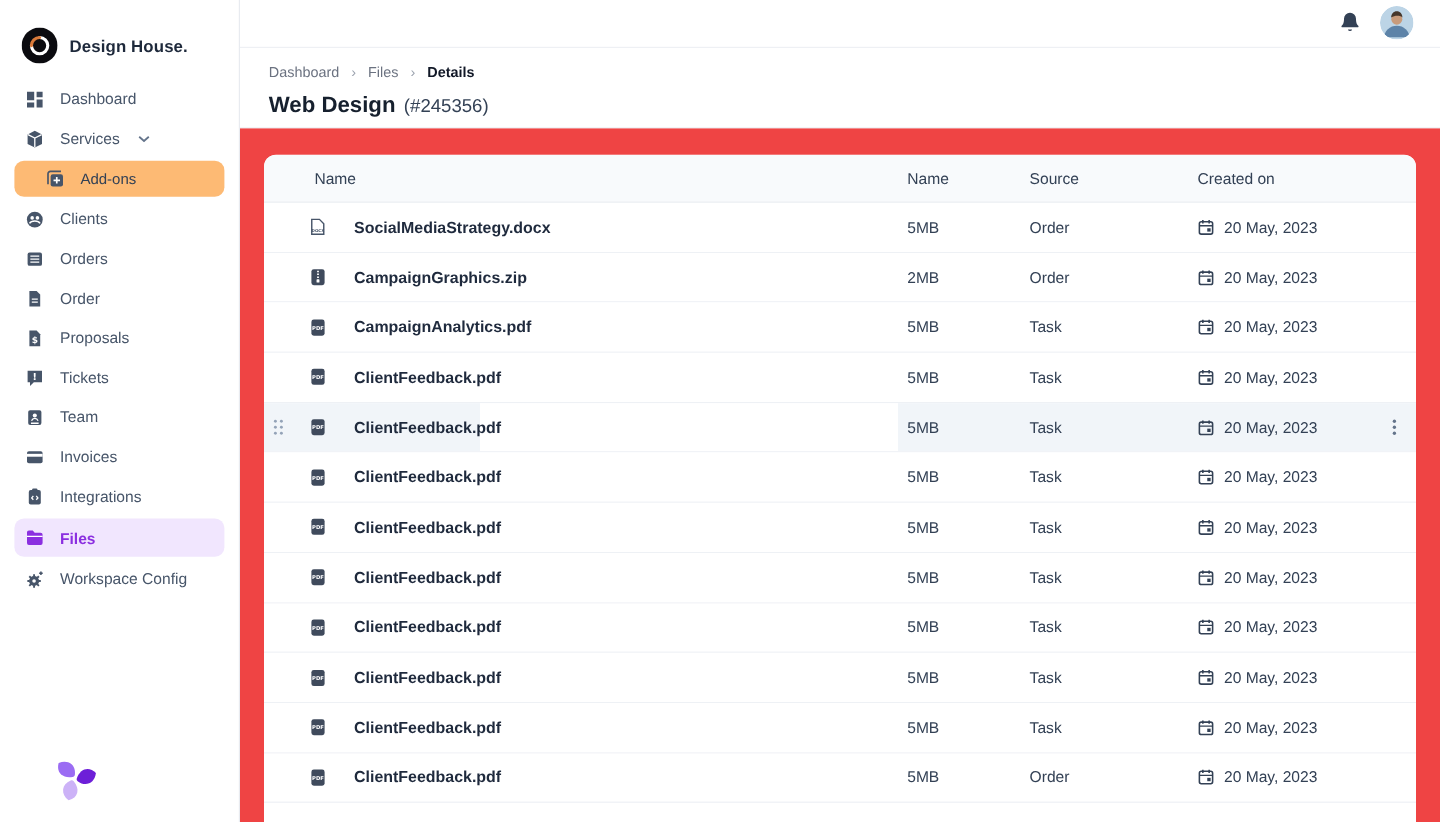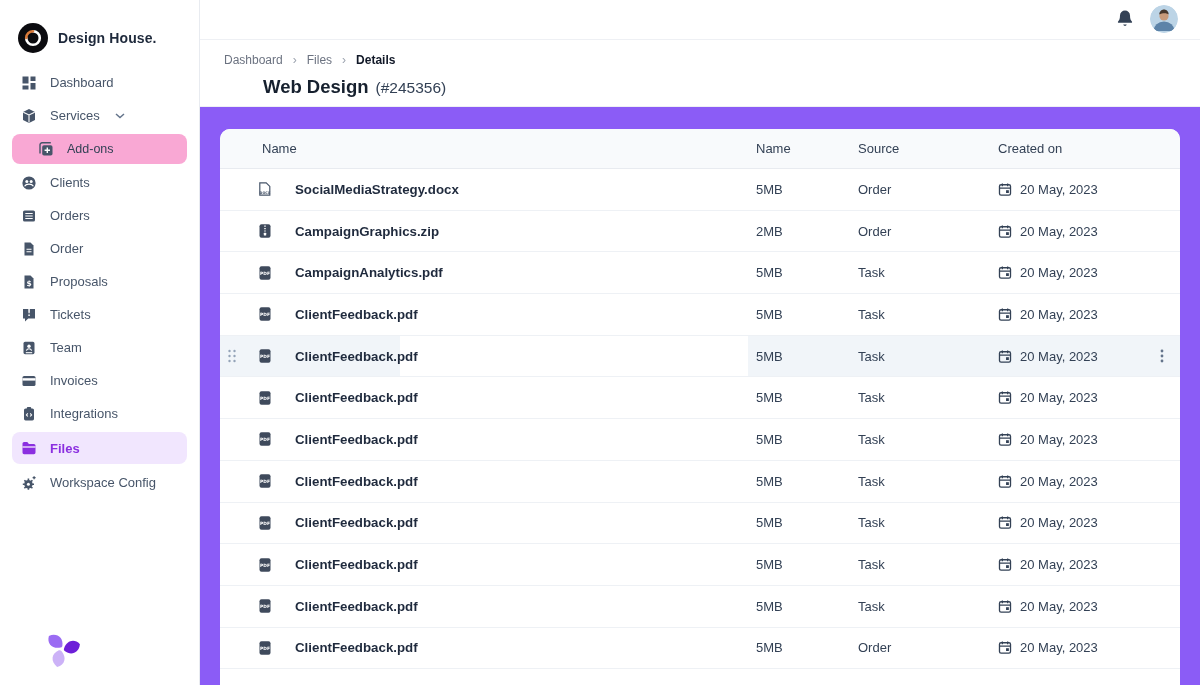--- a/index.html
+++ b/index.html
@@ -11,44 +11,44 @@
   .sidebar { width:200px; height:685px; background:#fff; border-right:1px solid #e8ebf0;
     position:relative; flex-shrink:0; }
   .brand { display:flex; align-items:center; gap:10px; padding:15px 0 0 18px; height:60px; }
   .brand-name { font-size:14px; font-weight:700; color:#1e293b; letter-spacing:.1px; }
   .nav { margin-top:6px; }
   .nav-item { display:flex; align-items:center; gap:13px; height:33px; padding:0 0 0 21px;
     font-size:13px; font-weight:500; color:#475569; cursor:pointer; }
   .nav-item .nav-icon { width:16px; height:16px; display:flex; align-items:center; color:#475569; }
   .nav-item .chev { display:none; margin-left:2px; color:#64748b; }
   .nav-item.chevron .chev { display:inline-flex; }
-  .nav-item.child { height:30px; margin:2px 12px; padding-left:26px; background:#f9a8d4;
+  .nav-item.child { height:30px; margin:2px 12px; padding-left:26px; background:#fdba74;
     border-radius:8px; font-size:12.5px; color:#334155; }
   .nav-item.accent { height:32px; margin:2px 12px; padding-left:9px; background:#f1e6fe;
     border-radius:8px; color:#8b2fe0; font-weight:600; }
   .nav-item.accent .nav-icon { color:#8b2fe0; }
   .bottom-logo { position:absolute; left:38px; bottom:12px; width:48px; height:48px; }
 
   
   .main { flex:1; display:flex; flex-direction:column; min-width:0; }
   .topbar { height:40px; background:#fff; border-bottom:1px solid #eef0f4;
     display:flex; align-items:center; justify-content:flex-end; gap:16px; padding-right:22px; }
   .bell { width:18px; height:20px; color:#334155; display:flex; cursor:pointer; }
   .avatar { width:28px; height:28px; border-radius:50%; overflow:hidden; cursor:pointer; }
 
   .pagehead { background:#fff; border-bottom:1px solid #eef0f4; padding:13px 24px 0; height:68px; }
   .breadcrumb { display:flex; align-items:center; gap:10px; font-size:12px; color:#6b7280; }
   .breadcrumb .sep { color:#9ca3af; font-size:12px; }
   .breadcrumb .crumb { cursor:pointer; }
   .breadcrumb .current { color:#111827; font-weight:700; }
   .title-row { margin-top:9px; display:flex; align-items:baseline; gap:7px; }
-  .page-title { font-size:18.5px; font-weight:700; color:#16202e;margin-left:39px; }
+  .page-title { font-size:18.5px; font-weight:700; color:#16202e; }
   .page-id { font-size:15.5px; font-weight:400; color:#334155; }
 
-  .content { flex:1; background:#8b5cf6; padding:22px 20px 0; }
+  .content { flex:1; background:#ef4444; padding:22px 20px 0; }
   .card { background:#fff; border-radius:10px 10px 0 0; min-height:556px; overflow:hidden; }
 
   .thead { display:flex; align-items:center; height:40px; background:#f8fafc;
     border-bottom:1px solid #e8ebf0; font-size:13px; font-weight:500; color:#334155; }
   .trow { display:flex; align-items:center; height:41.7px; border-bottom:1px solid #eef1f5;
     position:relative; background:#fff; cursor:pointer; }
   .trow.dragging { background:linear-gradient(90deg,#f1f5f9 0,#f1f5f9 180px,#fff 180px,#fff 528px,#f1f5f9 528px,#f1f5f9 100%); }
 
   .c-name { width:536px; display:flex; align-items:center; padding-left:37px; }
   .thead .c-name { padding-left:42px; }

